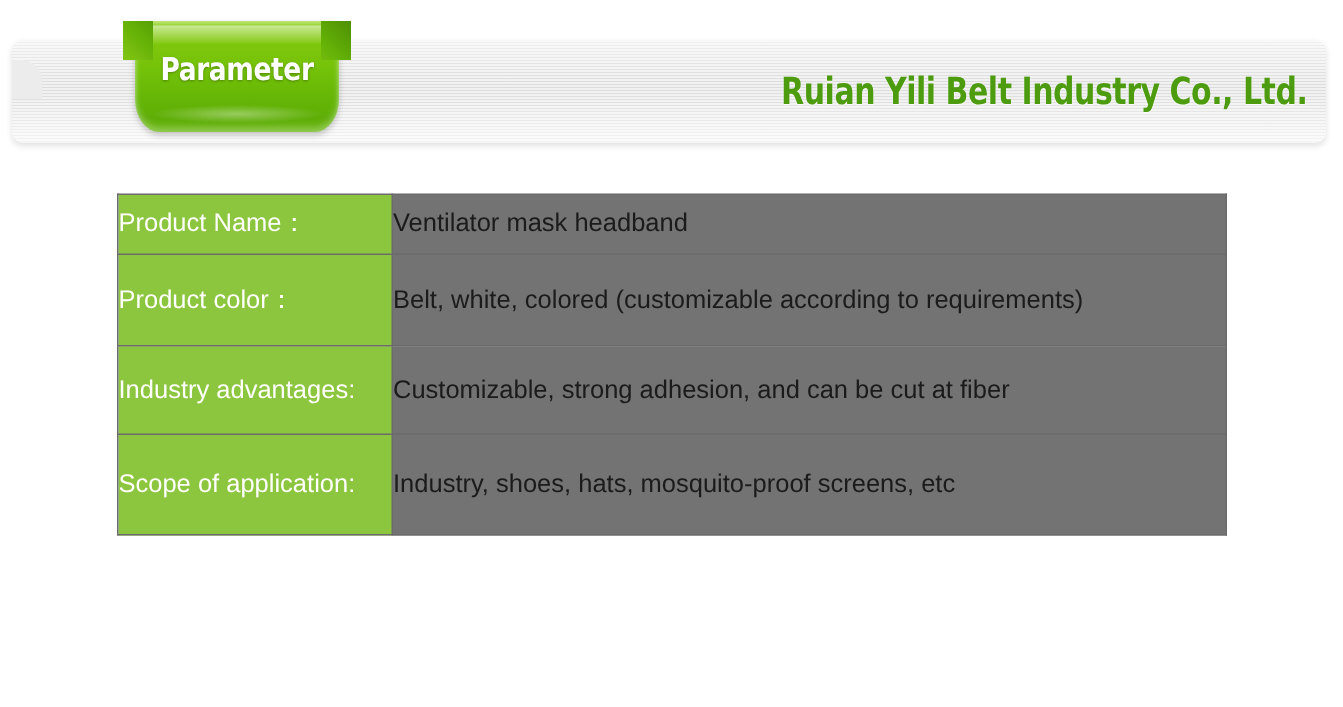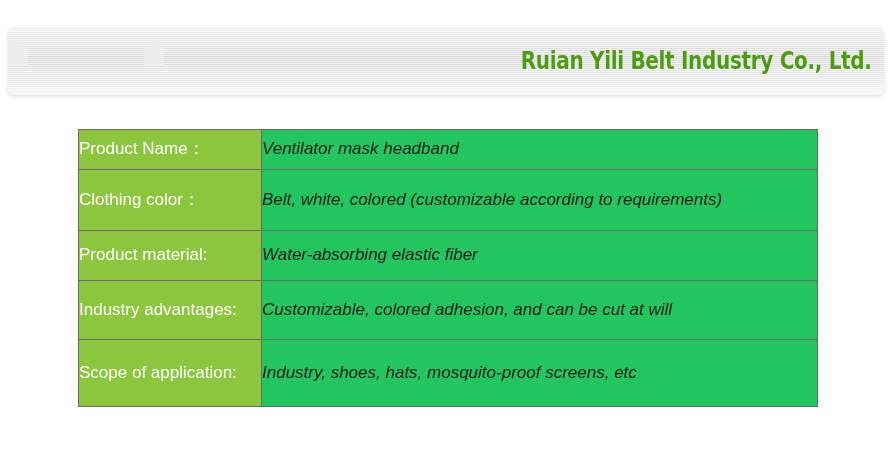--- a/index.html
+++ b/index.html
@@ -193,63 +193,71 @@
   }
   td.label-cell {
     width: 182px;
     background: #8cc63e;
     color: #ffffff;
     font-size: 17px;
     line-height: 1.22;
     padding: 6px 0 6px 9px;
   }
   td.value-cell {
-    background: #22c55e;
+    background: #737373;
     color: #1b1b1b;
     font-size: 17px;
     line-height: 1.30;
     padding: 6px 8px 6px 10px;
-    font-style: italic;
   }
   tr.r1 td { height: 39px; }
   tr.r2 td { height: 60px; }
   tr.r3 td { height: 49px; }
   tr.r4 td { height: 35px; }
   tr.r5 td { height: 58px; }
   tr.r6 td { height: 66px; margin-left: 24px; }
 </style>
 </head>
 <body>
 
 <div id="banner">
   <div id="banner-bar"></div>
 
   <div id="notch-left" class="notch"></div>
   <div id="notch-right" class="notch"></div>
 
+  <div id="tab">
+    <div id="tab-body">
+      <div id="tab-gloss"></div>
+      <div id="tab-lowlight"></div>
+    </div>
+    <div id="ear-left" class="ear">
+      <div class="ear-fold"></div>
+    </div>
+    <div id="ear-right" class="ear">
+      <div class="ear-fold"></div>
+    </div>
+    <div id="tab-label">Parameter</div>
+  </div>
 
   <div id="company-name">Ruian Yili Belt Industry Co., Ltd.</div>
 </div>
 
 <table id="spec-table">
   <tbody>
     <tr class="r1">
       <td class="label-cell">Product Name：</td>
       <td class="value-cell">Ventilator mask headband</td>
     </tr>
     <tr class="r2">
-      <td class="label-cell">Clothing color：</td>
+      <td class="label-cell">Product color：</td>
       <td class="value-cell">Belt, white, colored (customizable according to requirements)</td>
-    </tr>
-    <tr class="r3">
-      <td class="label-cell">Product material:</td>
-      <td class="value-cell">Water-absorbing elastic fiber</td>
     </tr>
     <tr class="r5">
       <td class="label-cell">Industry advantages:</td>
-      <td class="value-cell">Customizable, colored adhesion, and can be cut at will</td>
+      <td class="value-cell">Customizable, strong adhesion, and can be cut at fiber</td>
     </tr>
     <tr class="r6">
       <td class="label-cell">Scope of application:</td>
       <td class="value-cell">Industry, shoes, hats, mosquito-proof screens, etc</td>
     </tr>
   </tbody>
 </table>
 
 </body></html>

